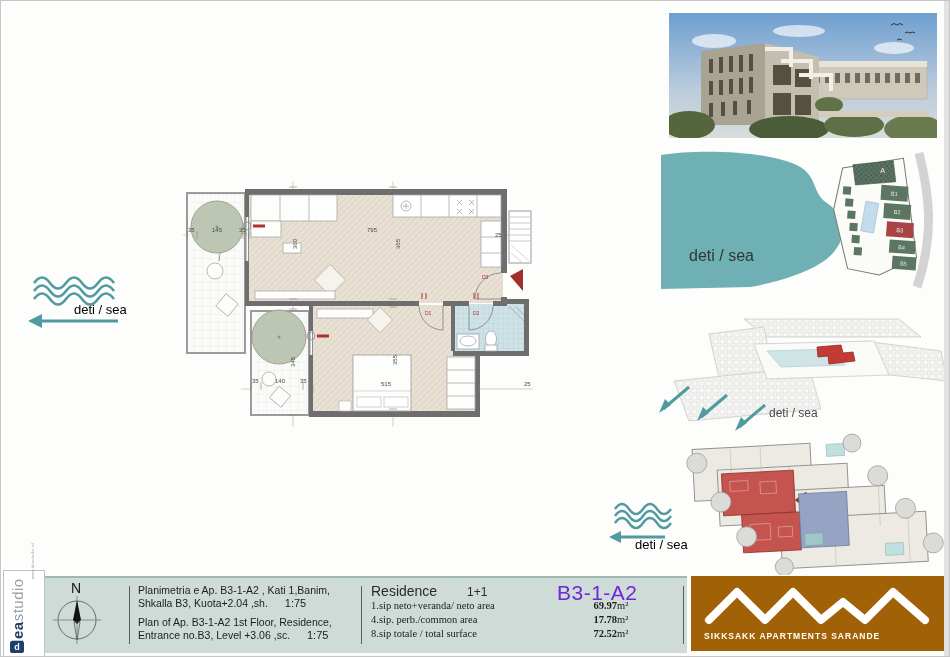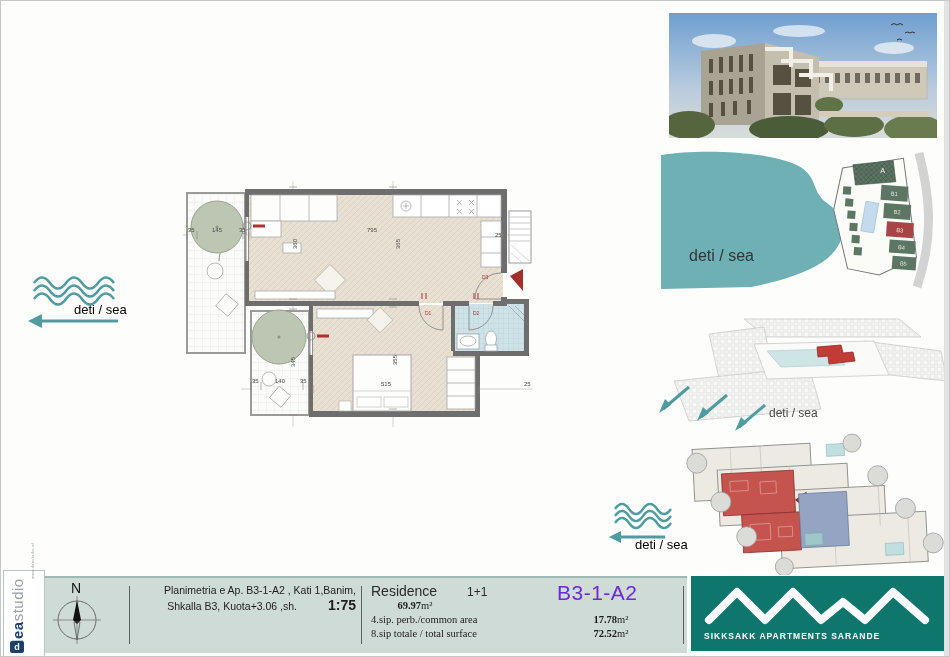--- a/index.html
+++ b/index.html
@@ -21,33 +21,33 @@
 
   
   .wave-label{font-size:13px;color:#4a4a4a;}
 
   
   .titlebar{left:40px;top:575px;width:646px;height:77px;background:#cedbd7;
             border-top:2px solid #9fb8b2;box-sizing:border-box;}
   .tb-sep{position:absolute;top:8px;width:1px;height:58px;background:#55625e;}
   .tb-sep.s1{left:88px;} .tb-sep.s2{left:320px;} .tb-sep.s3{left:642px;}
   .tb-n{position:absolute;left:30px;top:2px;font-size:14px;color:#111;}
-  .tb-text{position:absolute;left:97px;top:6px;width:218px;font-size:10.5px;color:#1d1d1d;line-height:1.22;text-align:right;}
+  .tb-text{position:absolute;left:97px;top:6px;width:218px;font-size:10.5px;color:#1d1d1d;line-height:1.22;}
   .tb-text .blk{margin-bottom:6px;}
-  .tb-scale{font-size:14px;font-weight:bold;margin-left:28px;}
+  .tb-scale{font-size:11px;font-weight:normal;margin-left:14px;}
   .tb-apt{position:absolute;left:330px;top:5px;width:306px;}
   .apt-head{font-size:14px;color:#2a2a2a;}
   .apt-type{margin-left:26px;font-size:12px;}
   .apt-code{position:absolute;left:186px;top:-2px;font-size:21px;color:#6d28d9;letter-spacing:.5px;}
   .apt-row{display:flex;font-family:"Liberation Serif",serif;font-size:10.5px;color:#1c1c1c;line-height:1.35;}
   .apt-row .lbl{width:196px;}
   .apt-row .val{width:50px;text-align:right;font-weight:bold;}
   .apt-row .unit{width:34px;text-align:left;}
 
-  .brand{left:690px;top:575px;width:256px;height:75px;background:#0f766e;}
+  .brand{left:690px;top:575px;width:256px;height:75px;background:#a16207;}
   .brand-text{position:absolute;left:13px;bottom:10px;color:#fff;font-size:8.5px;font-weight:bold;letter-spacing:1px;}
 
   svg text{font-family:"Liberation Sans",sans-serif;}
   .dimtxt{font-size:6px;fill:#4c4c4c;}
   .redtxt{font-size:5px;fill:#b03030;}
 </style>
 </head>
 <body>
 
 <div class="page">
@@ -436,32 +436,38 @@
       <polygon points="0,-20 4,0 0,4 -4,0" fill="#111"></polygon>
       <polygon points="0,20 3,2 -3,2" fill="none" stroke="#555" stroke-width=".8"></polygon>
     </svg>
     <div class="tb-sep s1"></div>
     <div class="tb-sep s2"></div>
     <div class="tb-sep s3"></div>
 
     <div class="tb-text">
       <div class="blk">
         <span>Planimetria e Ap. B3-1-A2 , Kati 1,Banim,</span><br>
-        <span>Shkalla B3, Kuota+3.06 ,sh.</span>
+        <span>Shkalla B3, Kuota+2.04 ,sh.</span>
+        <span class="tb-scale">1:75</span>
+      </div>
+      <div class="blk">
+        <span>Plan of Ap. B3-1-A2 1st Floor, Residence,</span><br>
+        <span>Entrance no.B3, Level +3.06 ,sc.</span>
         <span class="tb-scale">1:75</span>
       </div>
     </div>
 
     <div class="tb-apt">
       <div class="apt-head">
         <span>Residence</span>
         <span class="apt-type">1+1</span>
         <span class="apt-code">B3-1-A2</span>
       </div>
       <div class="apt-row">
+        <span class="lbl">1.sip neto+veranda/ neto area</span>
         <span class="val">69.97</span>
         <span class="unit">m²</span>
       </div>
       <div class="apt-row">
         <span class="lbl">4.sip. perb./common area</span>
         <span class="val">17.78</span>
         <span class="unit">m²</span>
       </div>
       <div class="apt-row">
         <span class="lbl">8.sip totale /  total surface</span>

